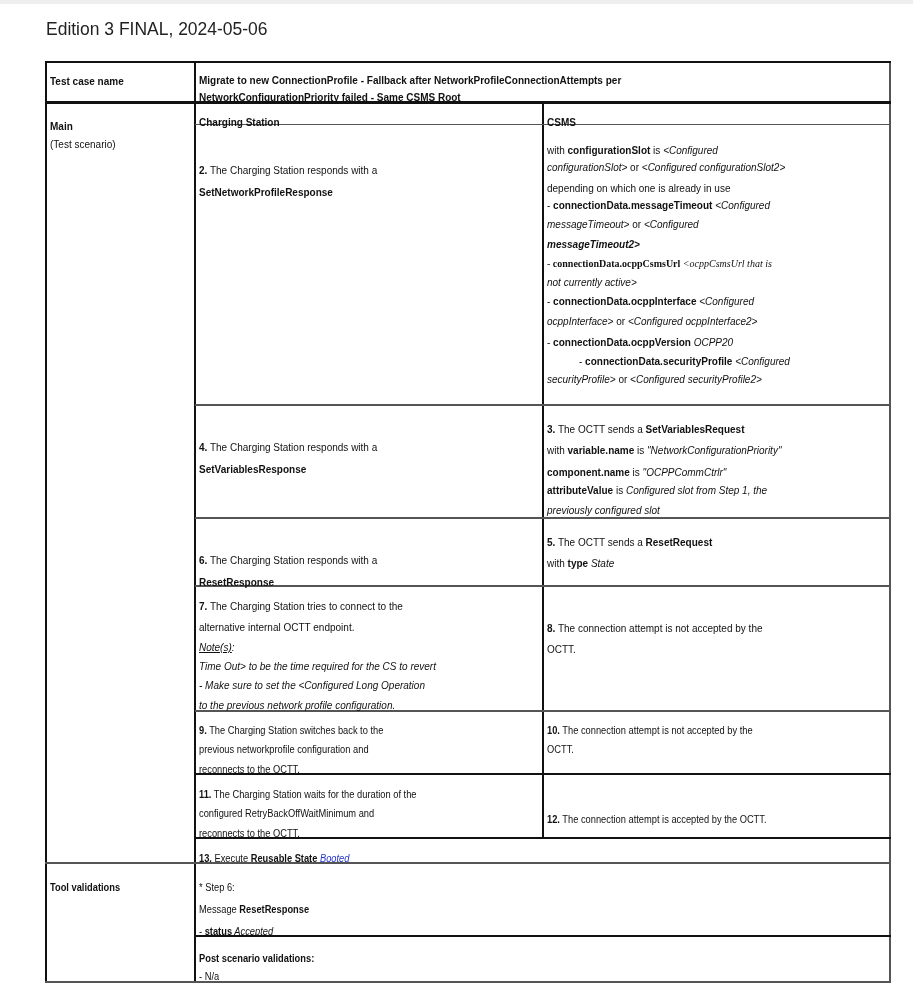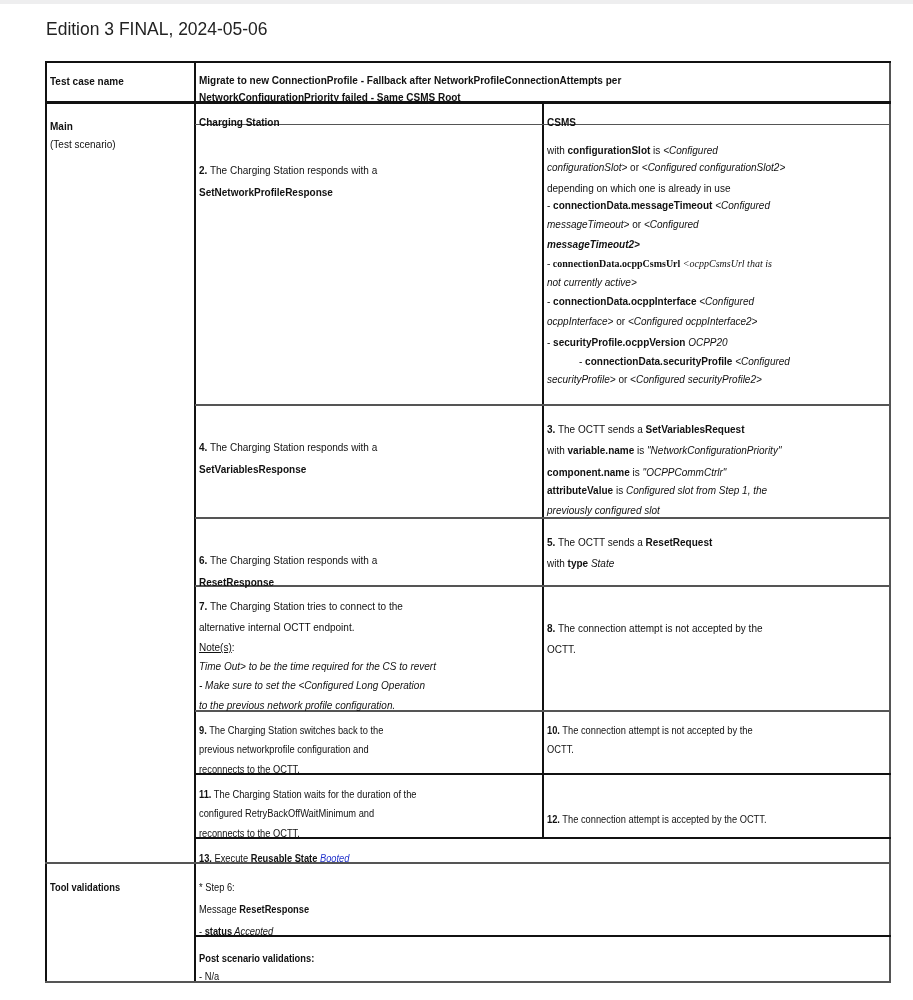--- a/index.html
+++ b/index.html
@@ -76,21 +76,21 @@
   <span class="line" style="line-height:17px;"><span>with </span><span class="b">configurationSlot</span><span> is </span><span class="i">&lt;Configured</span></span>
   <span class="line" style="line-height:17px;"><span class="i">configurationSlot&gt;</span><span> or </span><span class="i">&lt;Configured configurationSlot2&gt;</span></span>
   <span class="line" style="margin-top:4px;line-height:17px;">depending on which one is already in use</span>
   <span class="line" style="line-height:18px;"><span>- </span><span class="b">connectionData.messageTimeout</span><span class="i"> &lt;Configured</span></span>
   <span class="line" style="line-height:20px;"><span class="i">messageTimeout&gt;</span><span> or </span><span class="i">&lt;Configured</span></span>
   <span class="line" style="line-height:19px;font-weight:bold;"><span class="i">messageTimeout2&gt;</span></span>
   <span class="line" style="line-height:19px;font-family:Liberation Serif, serif;"><span>- </span><span class="b">connectionData.ocppCsmsUrl</span><span class="i"> &lt;ocppCsmsUrl that is</span></span>
   <span class="line" style="line-height:20px;"><span class="i">not currently active&gt;</span></span>
   <span class="line" style="line-height:18px;"><span>- </span><span class="b">connectionData.ocppInterface</span><span class="i"> &lt;Configured</span></span>
   <span class="line" style="line-height:22px;"><span class="i">ocppInterface&gt;</span><span> or </span><span class="i">&lt;Configured ocppInterface2&gt;</span></span>
-  <span class="line" style="line-height:20px;"><span>- </span><span class="b">securityProfile.ocppVersion</span><span class="i"> OCPP20</span></span>
+  <span class="line" style="line-height:20px;"><span>- </span><span class="b">connectionData.ocppVersion</span><span class="i"> OCPP20</span></span>
   <span class="line" style="line-height:17px;margin-left:32px;"><span>- </span><span class="b">connectionData.securityProfile</span><span class="i"> &lt;Configured</span></span>
   <span class="line" style="line-height:19px;"><span class="i">securityProfile&gt;</span><span> or </span><span class="i">&lt;Configured securityProfile2&gt;</span></span>
 </div>
 
 <div class="cell" style="left:197px;top:428px;width:340px;line-height:22px;">
   <span class="line"><span class="b">4.</span><span> The Charging Station responds with a</span></span>
   <span class="line b">SetVariablesResponse</span>
 </div>
 
 <div class="cell" style="left:545px;top:410px;width:368px;">
@@ -107,21 +107,21 @@
 </div>
 
 <div class="cell" style="left:545px;top:523px;width:278px;line-height:21px;">
   <span class="line"><span class="b">5.</span><span> The OCTT sends a </span><span class="b">ResetRequest</span></span>
   <span class="line"><span>with </span><span class="b">type</span><span class="i"> State</span></span>
 </div>
 
 <div class="cell" style="left:197px;top:587px;width:344px;">
   <span class="line" style="line-height:21px;"><span class="b">7.</span><span> The Charging Station tries to connect to the</span></span>
   <span class="line" style="line-height:21px;">alternative internal OCTT endpoint.</span>
-  <span class="line" style="line-height:19px;"><span class="u">Note(s)</span><span>:</span></span>
+  <span class="line" style="line-height:19px;font-style:italic;"><span class="u">Note(s)</span><span>:</span></span>
   <span class="line i" style="line-height:20px;">Time Out&gt; to be the time required for the CS to revert</span>
   <span class="line i" style="line-height:18px;">- Make sure to set the &lt;Configured Long Operation</span>
   <span class="line i" style="line-height:21px;">to the previous network profile configuration.</span>
 </div>
 
 <div class="cell" style="left:545px;top:609px;width:344px;line-height:21px;">
   <span class="line"><span class="b">8.</span><span> The connection attempt is not accepted by the</span></span>
   <span class="line">OCTT.</span>
 </div>
 

